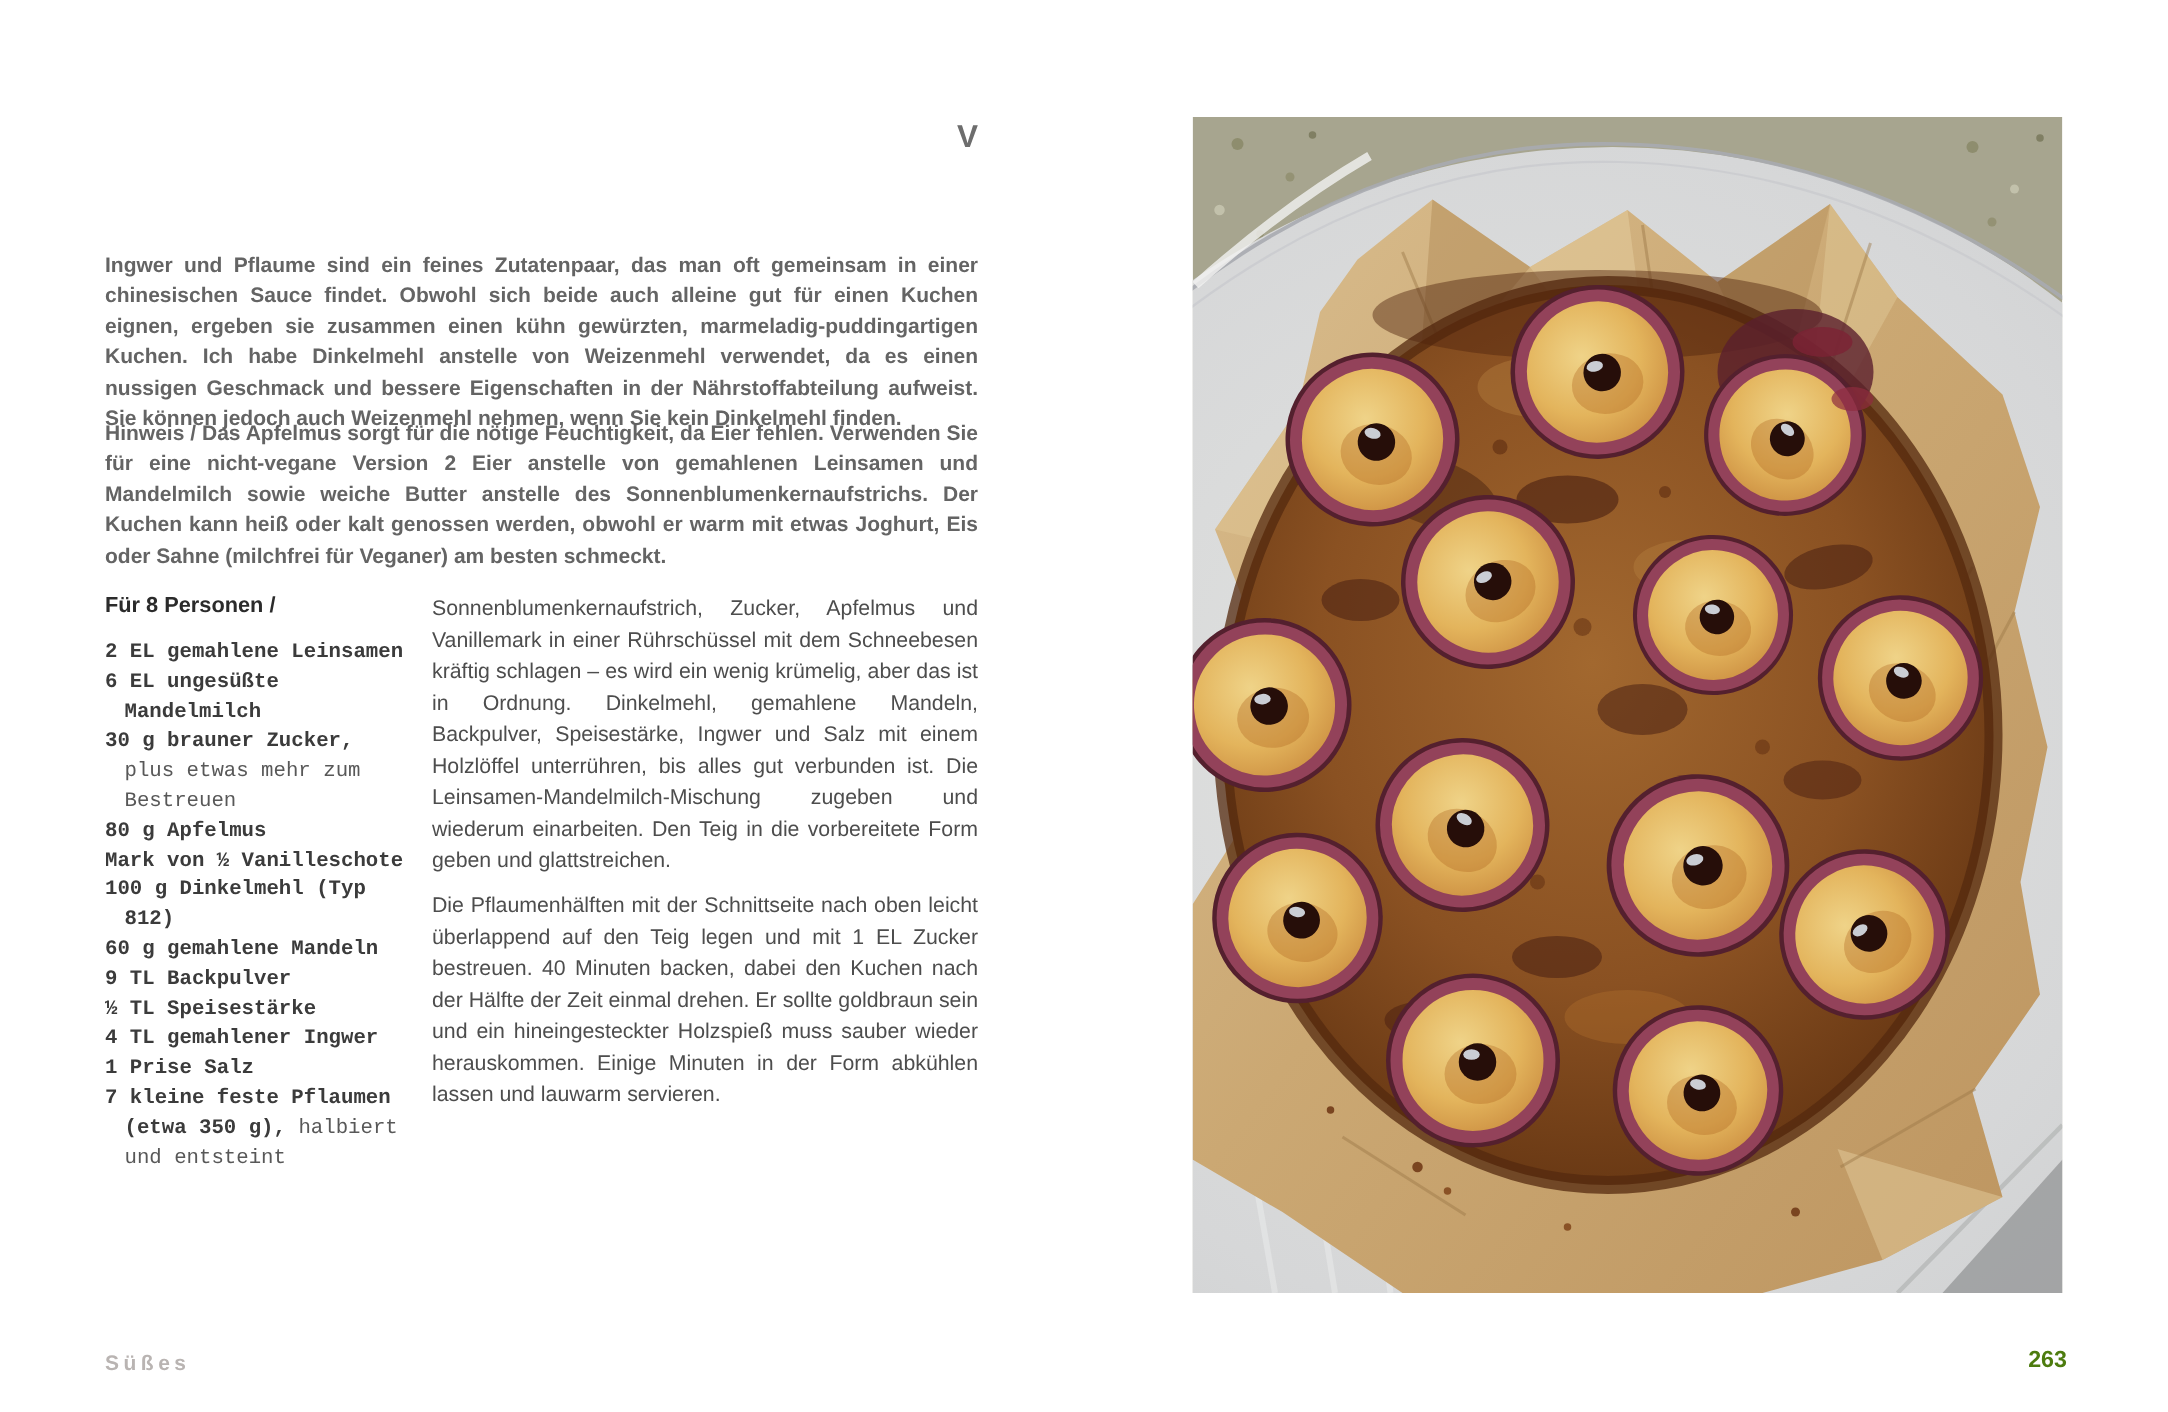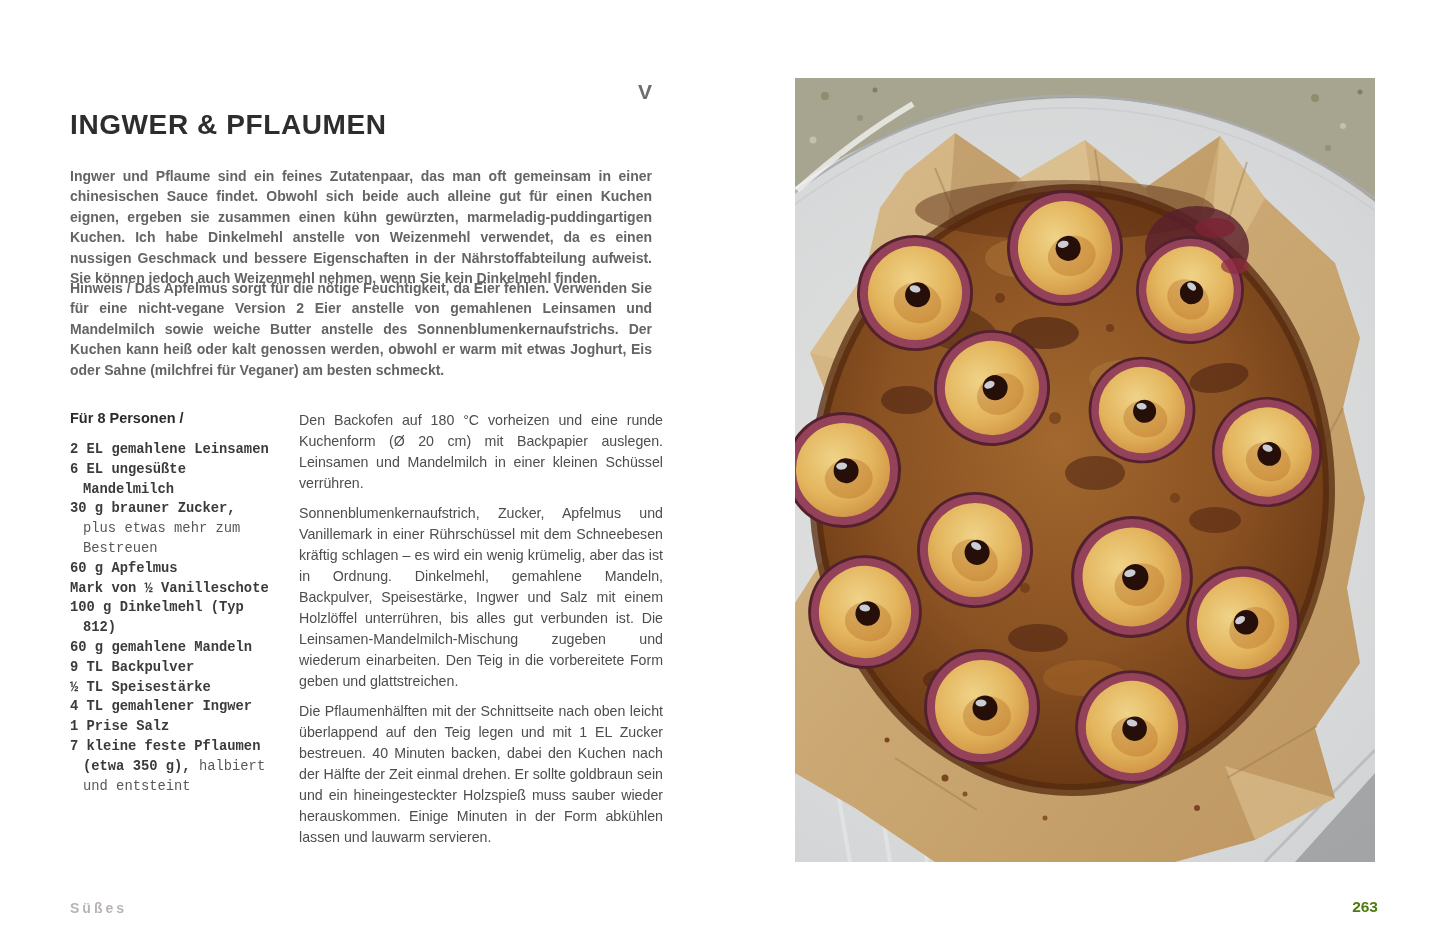--- a/index.html
+++ b/index.html
@@ -15,21 +15,21 @@
   }
   .vegan{position:absolute;right:0;top:6px;font-size:21px;font-weight:bold;color:#6d6d6d;}
   .intro{
     position:absolute;left:70px;top:166px;width:582px;margin:0;
     font-size:14px;line-height:20.4px;font-weight:bold;color:#646464;text-align:justify;
   }
   .note{
     position:absolute;left:70px;top:278px;width:582px;margin:0;
     font-size:14px;line-height:20.4px;font-weight:bold;color:#646464;text-align:justify;
   }
-  .columns{position:absolute;left:70px;top:410px;width:582px;display:flex;gap:11px;}
+  .columns{position:absolute;left:70px;top:396px;width:582px;display:flex;}
   .ingredients{width:218px;flex:none;box-sizing:border-box;padding-right:14px;}
   .ingredients h2{margin:0 0 14px 0;font-size:14.5px;font-weight:bold;color:#2b2b2b;}
   .ing-list{margin:0;padding:0;list-style:none;font-size:13.8px;line-height:19.8px;}
   .ing-list li{padding-left:13px;text-indent:-13px;font-family:Liberation Mono, monospace;}
   .ing-main{font-weight:bold;color:#3b3b3b;}
   .ing-suffix{font-weight:normal;color:#585858;}
   .instructions{width:364px;flex:none;}
   .instructions p{
     margin:0 0 9px 0;font-size:14.2px;line-height:21px;color:#4d4d4d;text-align:justify;
   }
@@ -46,47 +46,46 @@
     position:absolute;left:795px;top:78px;width:580px;height:784px;overflow:hidden;
   }
   .photo svg{display:block;}
 </style>
 </head>
 <body>
 
 <div class="page">
 
   <header class="title-block">
-    <h1><br><span>INGWER &amp; PFLAUMEN</span></h1>
+    <h1><br></h1>
     <div class="vegan">V</div>
   </header>
 
   <p class="intro">Ingwer und Pflaume sind ein feines Zutatenpaar, das man oft gemeinsam in einer chinesischen Sauce findet. Obwohl sich beide auch alleine gut für einen Kuchen eignen, ergeben sie zusammen einen kühn gewürzten, marmeladig-puddingartigen Kuchen. Ich habe Dinkelmehl anstelle von Weizenmehl verwendet, da es einen nussigen Geschmack und bessere Eigenschaften in der Nährstoffabteilung aufweist. Sie können jedoch auch Weizenmehl nehmen, wenn Sie kein Dinkelmehl finden.</p>
   <p class="note">Hinweis / Das Apfelmus sorgt für die nötige Feuchtigkeit, da Eier fehlen. Verwenden Sie für eine nicht-vegane Version 2 Eier anstelle von gemahlenen Leinsamen und Mandelmilch sowie weiche Butter anstelle des Sonnenblumenkernaufstrichs. Der Kuchen kann heiß oder kalt genossen werden, obwohl er warm mit etwas Joghurt, Eis oder Sahne (milchfrei für Veganer) am besten schmeckt.</p>
 
   <div class="columns">
     <aside class="ingredients">
       <h2>Für 8 Personen /</h2>
       <ul class="ing-list">
         <li><span class="ing-main">2 EL gemahlene Leinsamen</span><span class="ing-suffix"></span></li>
         <li><span class="ing-main">6 EL ungesüßte Mandelmilch</span><span class="ing-suffix"></span></li>
         <li><span class="ing-main">30 g brauner Zucker,</span><span class="ing-suffix"> plus etwas mehr zum Bestreuen</span></li>
-        <li><span class="ing-main">60 g Apfelmus</span><span class="ing-suffix"></span></li>
+        <li><span class="ing-main">80 g Apfelmus</span><span class="ing-suffix"></span></li>
         <li><span class="ing-main">Mark von ½ Vanilleschote</span><span class="ing-suffix"></span></li>
         <li><span class="ing-main">100 g Dinkelmehl (Typ 812)</span><span class="ing-suffix"></span></li>
         <li><span class="ing-main">60 g gemahlene Mandeln</span><span class="ing-suffix"></span></li>
         <li><span class="ing-main">9 TL Backpulver</span><span class="ing-suffix"></span></li>
         <li><span class="ing-main">½ TL Speisestärke</span><span class="ing-suffix"></span></li>
         <li><span class="ing-main">4 TL gemahlener Ingwer</span><span class="ing-suffix"></span></li>
         <li><span class="ing-main">1 Prise Salz</span><span class="ing-suffix"></span></li>
         <li><span class="ing-main">7 kleine feste Pflaumen (etwa 350 g),</span><span class="ing-suffix"> halbiert und entsteint</span></li>
       </ul>
     </aside>
     <section class="instructions">
-      <p>Den Backofen auf 180 °C vorheizen und eine runde Kuchenform (Ø 20 cm) mit Backpapier auslegen. Leinsamen und Mandelmilch in einer kleinen Schüssel verrühren.</p>
       <p>Sonnenblumenkernaufstrich, Zucker, Apfelmus und Vanillemark in einer Rührschüssel mit dem Schneebesen kräftig schlagen – es wird ein wenig krümelig, aber das ist in Ordnung. Dinkelmehl, gemahlene Mandeln, Backpulver, Speisestärke, Ingwer und Salz mit einem Holzlöffel unterrühren, bis alles gut verbunden ist. Die Leinsamen-Mandelmilch-Mischung zugeben und wiederum einarbeiten. Den Teig in die vorbereitete Form geben und glattstreichen.</p>
       <p>Die Pflaumenhälften mit der Schnittseite nach oben leicht überlappend auf den Teig legen und mit 1 EL Zucker bestreuen. 40 Minuten backen, dabei den Kuchen nach der Hälfte der Zeit einmal drehen. Er sollte goldbraun sein und ein hineingesteckter Holzspieß muss sauber wieder herauskommen. Einige Minuten in der Form abkühlen lassen und lauwarm servieren.</p>
     </section>
   </div>
 
   <div class="photo">
     <svg width="580" height="784" viewBox="0 0 580 784" xmlns="http://www.w3.org/2000/svg">
       <defs>
         <radialGradient id="plateGrad" cx="45%" cy="40%" r="75%">
           <stop offset="0%" stop-color="#e2e3e1"></stop>

